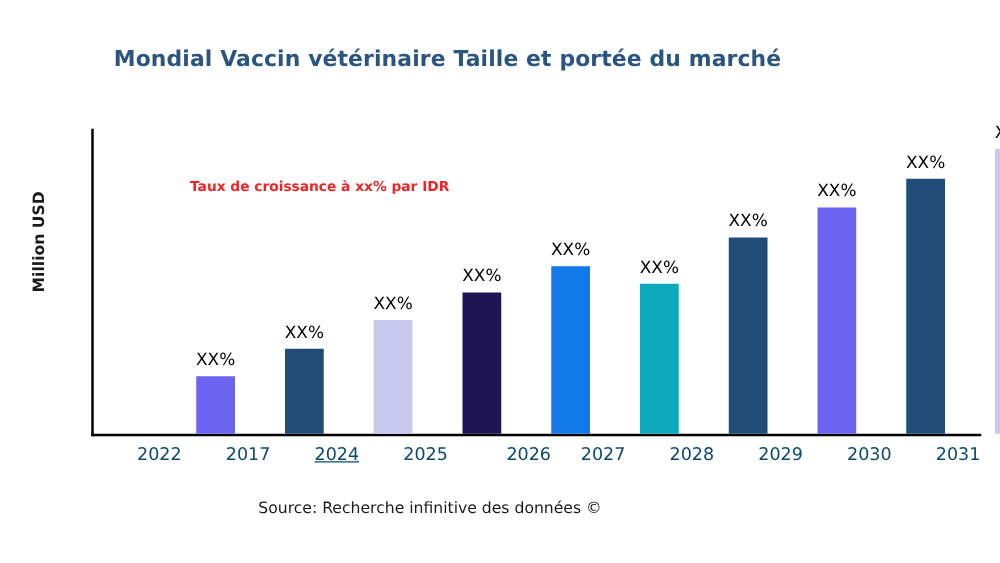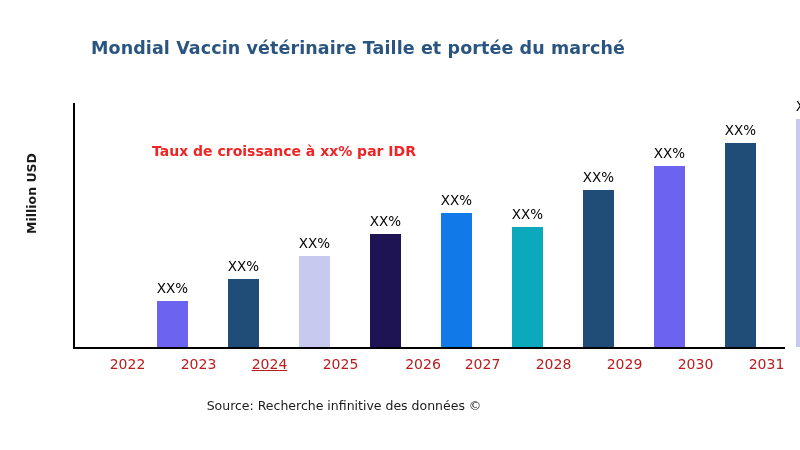--- a/index.html
+++ b/index.html
@@ -96,30 +96,30 @@
     white-space: nowrap;
   }
 
   
   .x-tick {
     position: absolute;
     top: 356px;
     width: 80px;
     text-align: center;
     font-size: 14px;
-    color: #b91c1c;
+    color: #0c4a6e;
     white-space: nowrap;
   }
 
   
   #growth-annotation {
     position: absolute;
     left: 152px;
     top: 143px;
-    font-size: 14px;
+    font-size: 11px;
     font-weight: bold;
     color: #ef2424;
     white-space: nowrap;
   }
 
   
   #source-note {
     position: absolute;
     left: 0;
     top: 398px;
@@ -181,21 +181,21 @@
         </div>
         <div class="bar-group" style="left: 678px;">
           <span class="bar-value-label">XX%</span>
           <div class="bar" style="height: 228px; background: rgb(199, 201, 239);"></div>
         </div>
       </div>
   </div>
 
   <div id="xticks-layer">
       <div class="x-tick" style="left: 87.5px;">2022</div>
-      <div class="x-tick" style="left: 158.5px;">2023</div>
+      <div class="x-tick" style="left: 158.5px;">2017</div>
       <div class="x-tick" style="left: 229.5px; text-decoration: underline;">2024</div>
       <div class="x-tick" style="left: 300.5px;">2025</div>
       <div class="x-tick" style="left: 383px;">2026</div>
       <div class="x-tick" style="left: 442.5px;">2027</div>
       <div class="x-tick" style="left: 513.5px;">2028</div>
       <div class="x-tick" style="left: 584.5px;">2029</div>
       <div class="x-tick" style="left: 655.5px;">2030</div>
       <div class="x-tick" style="left: 726.5px;">2031</div>
     </div>
 

